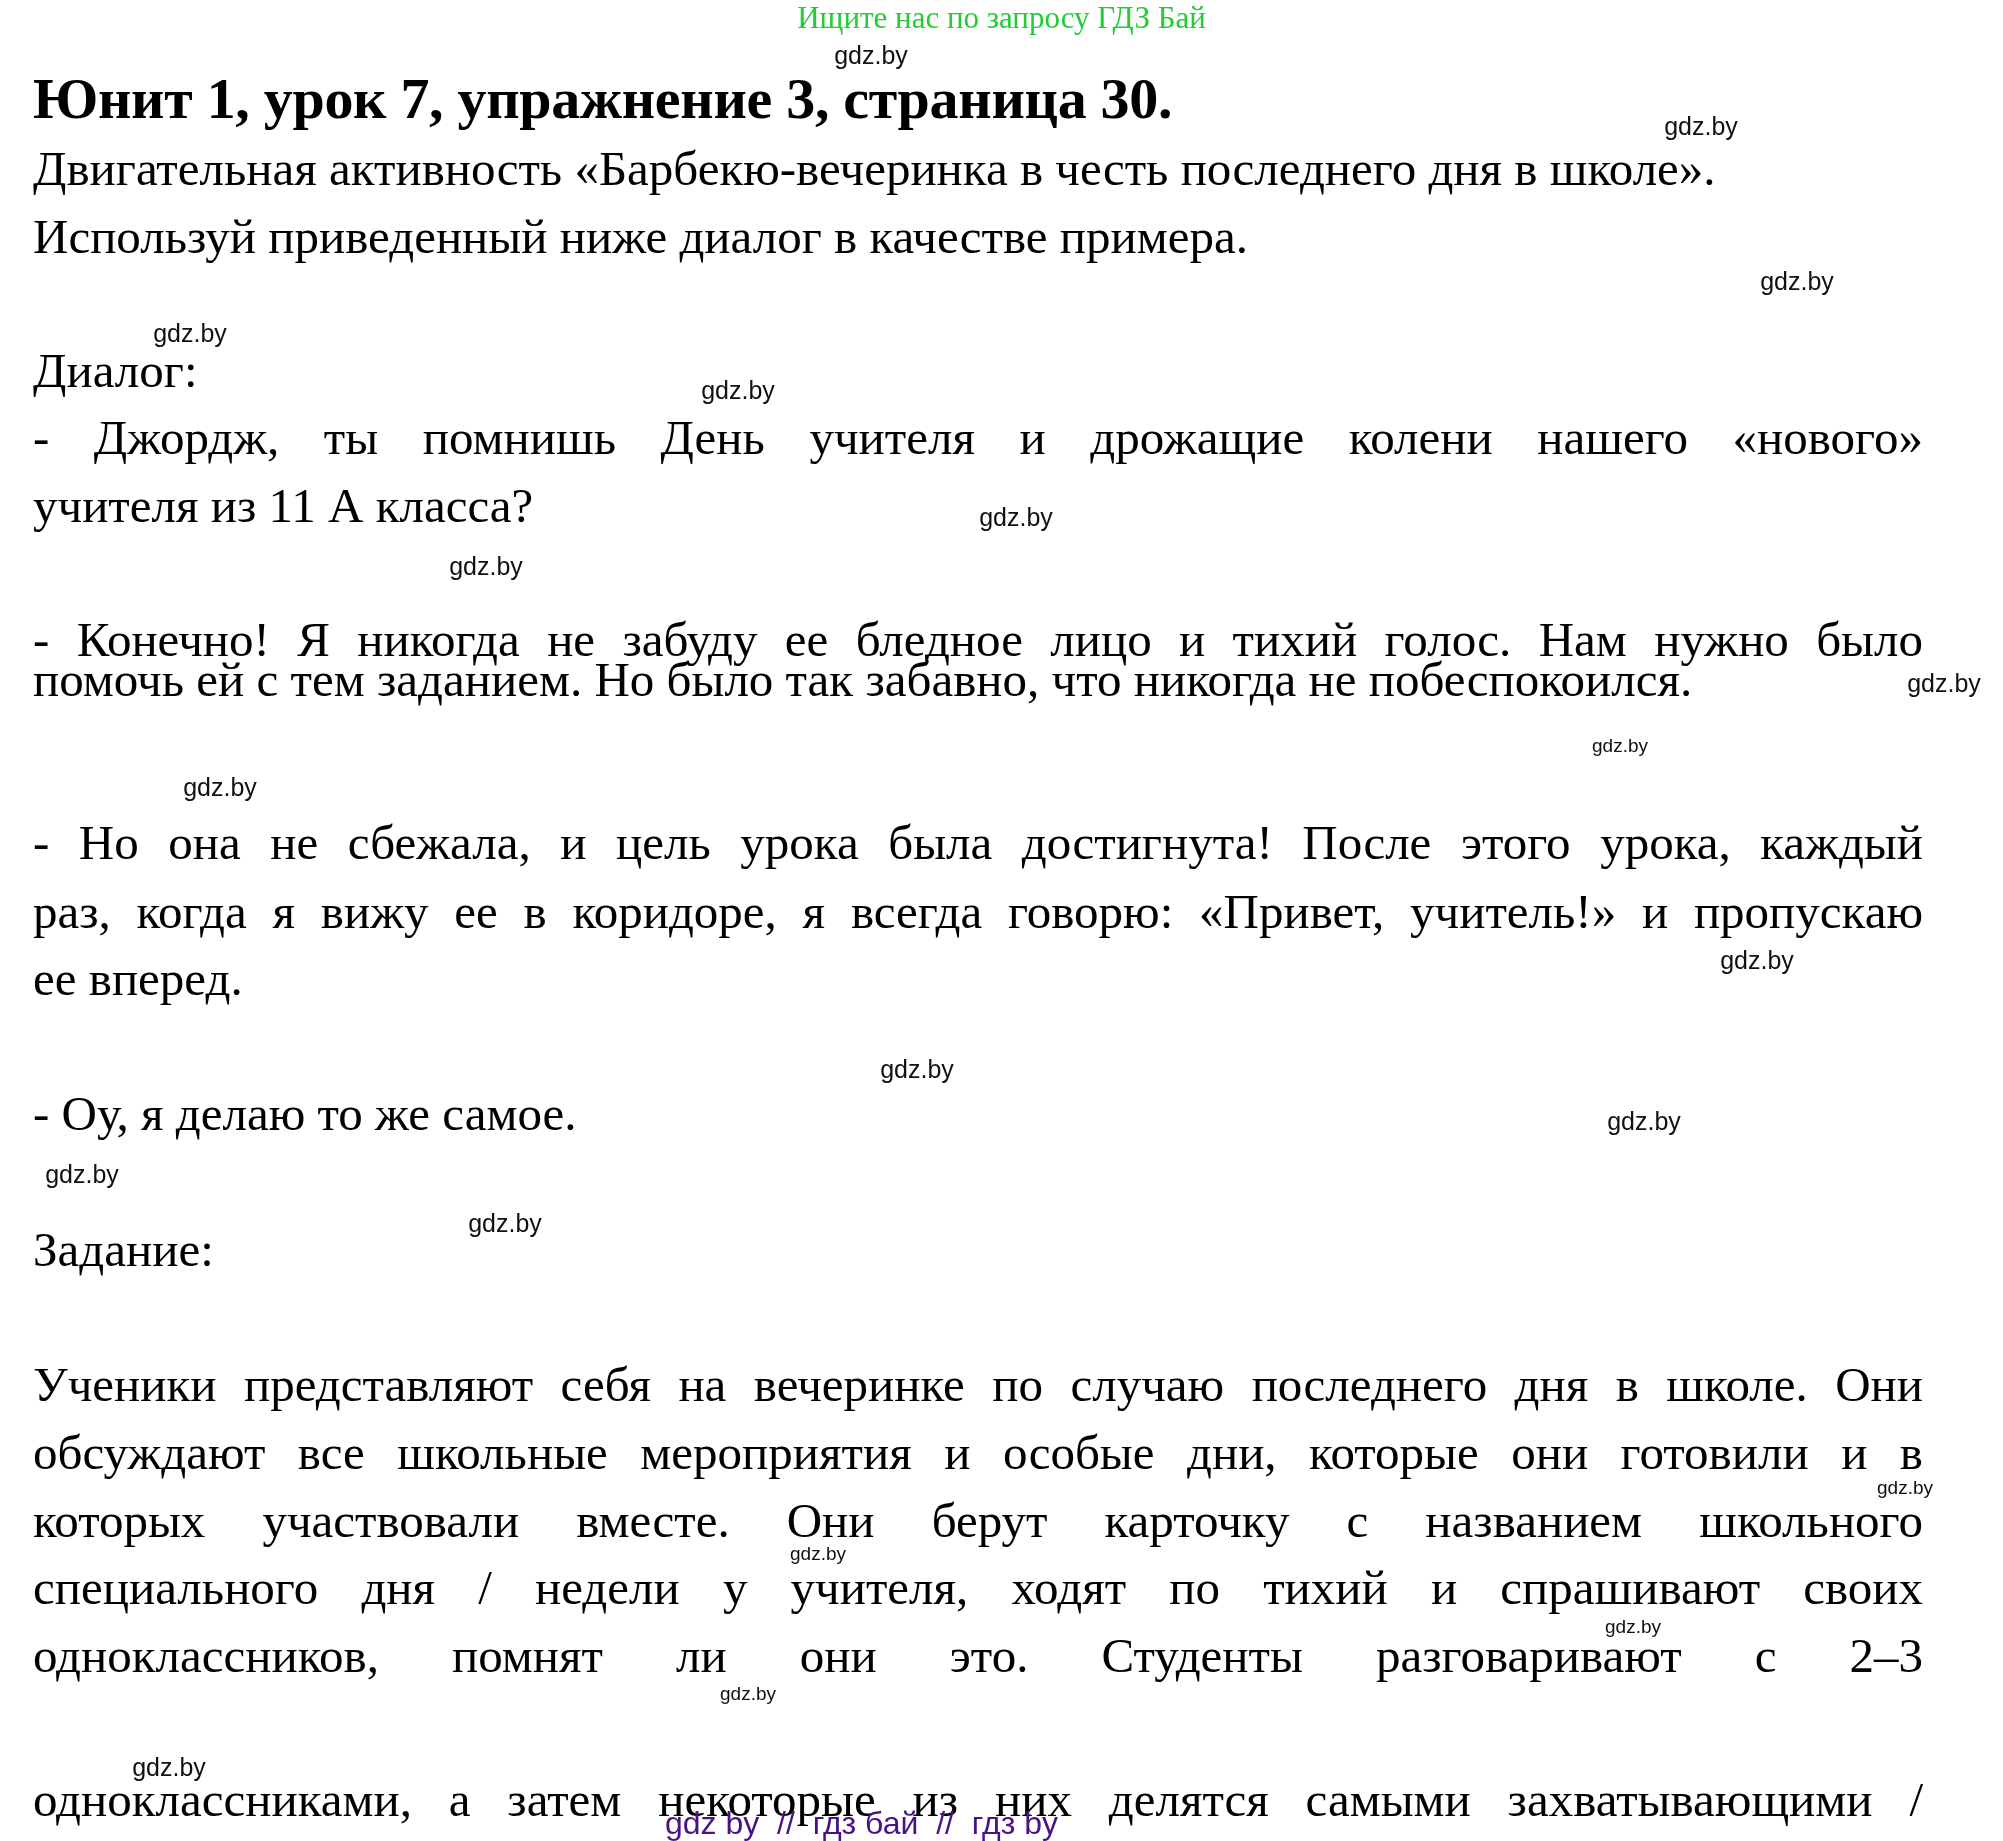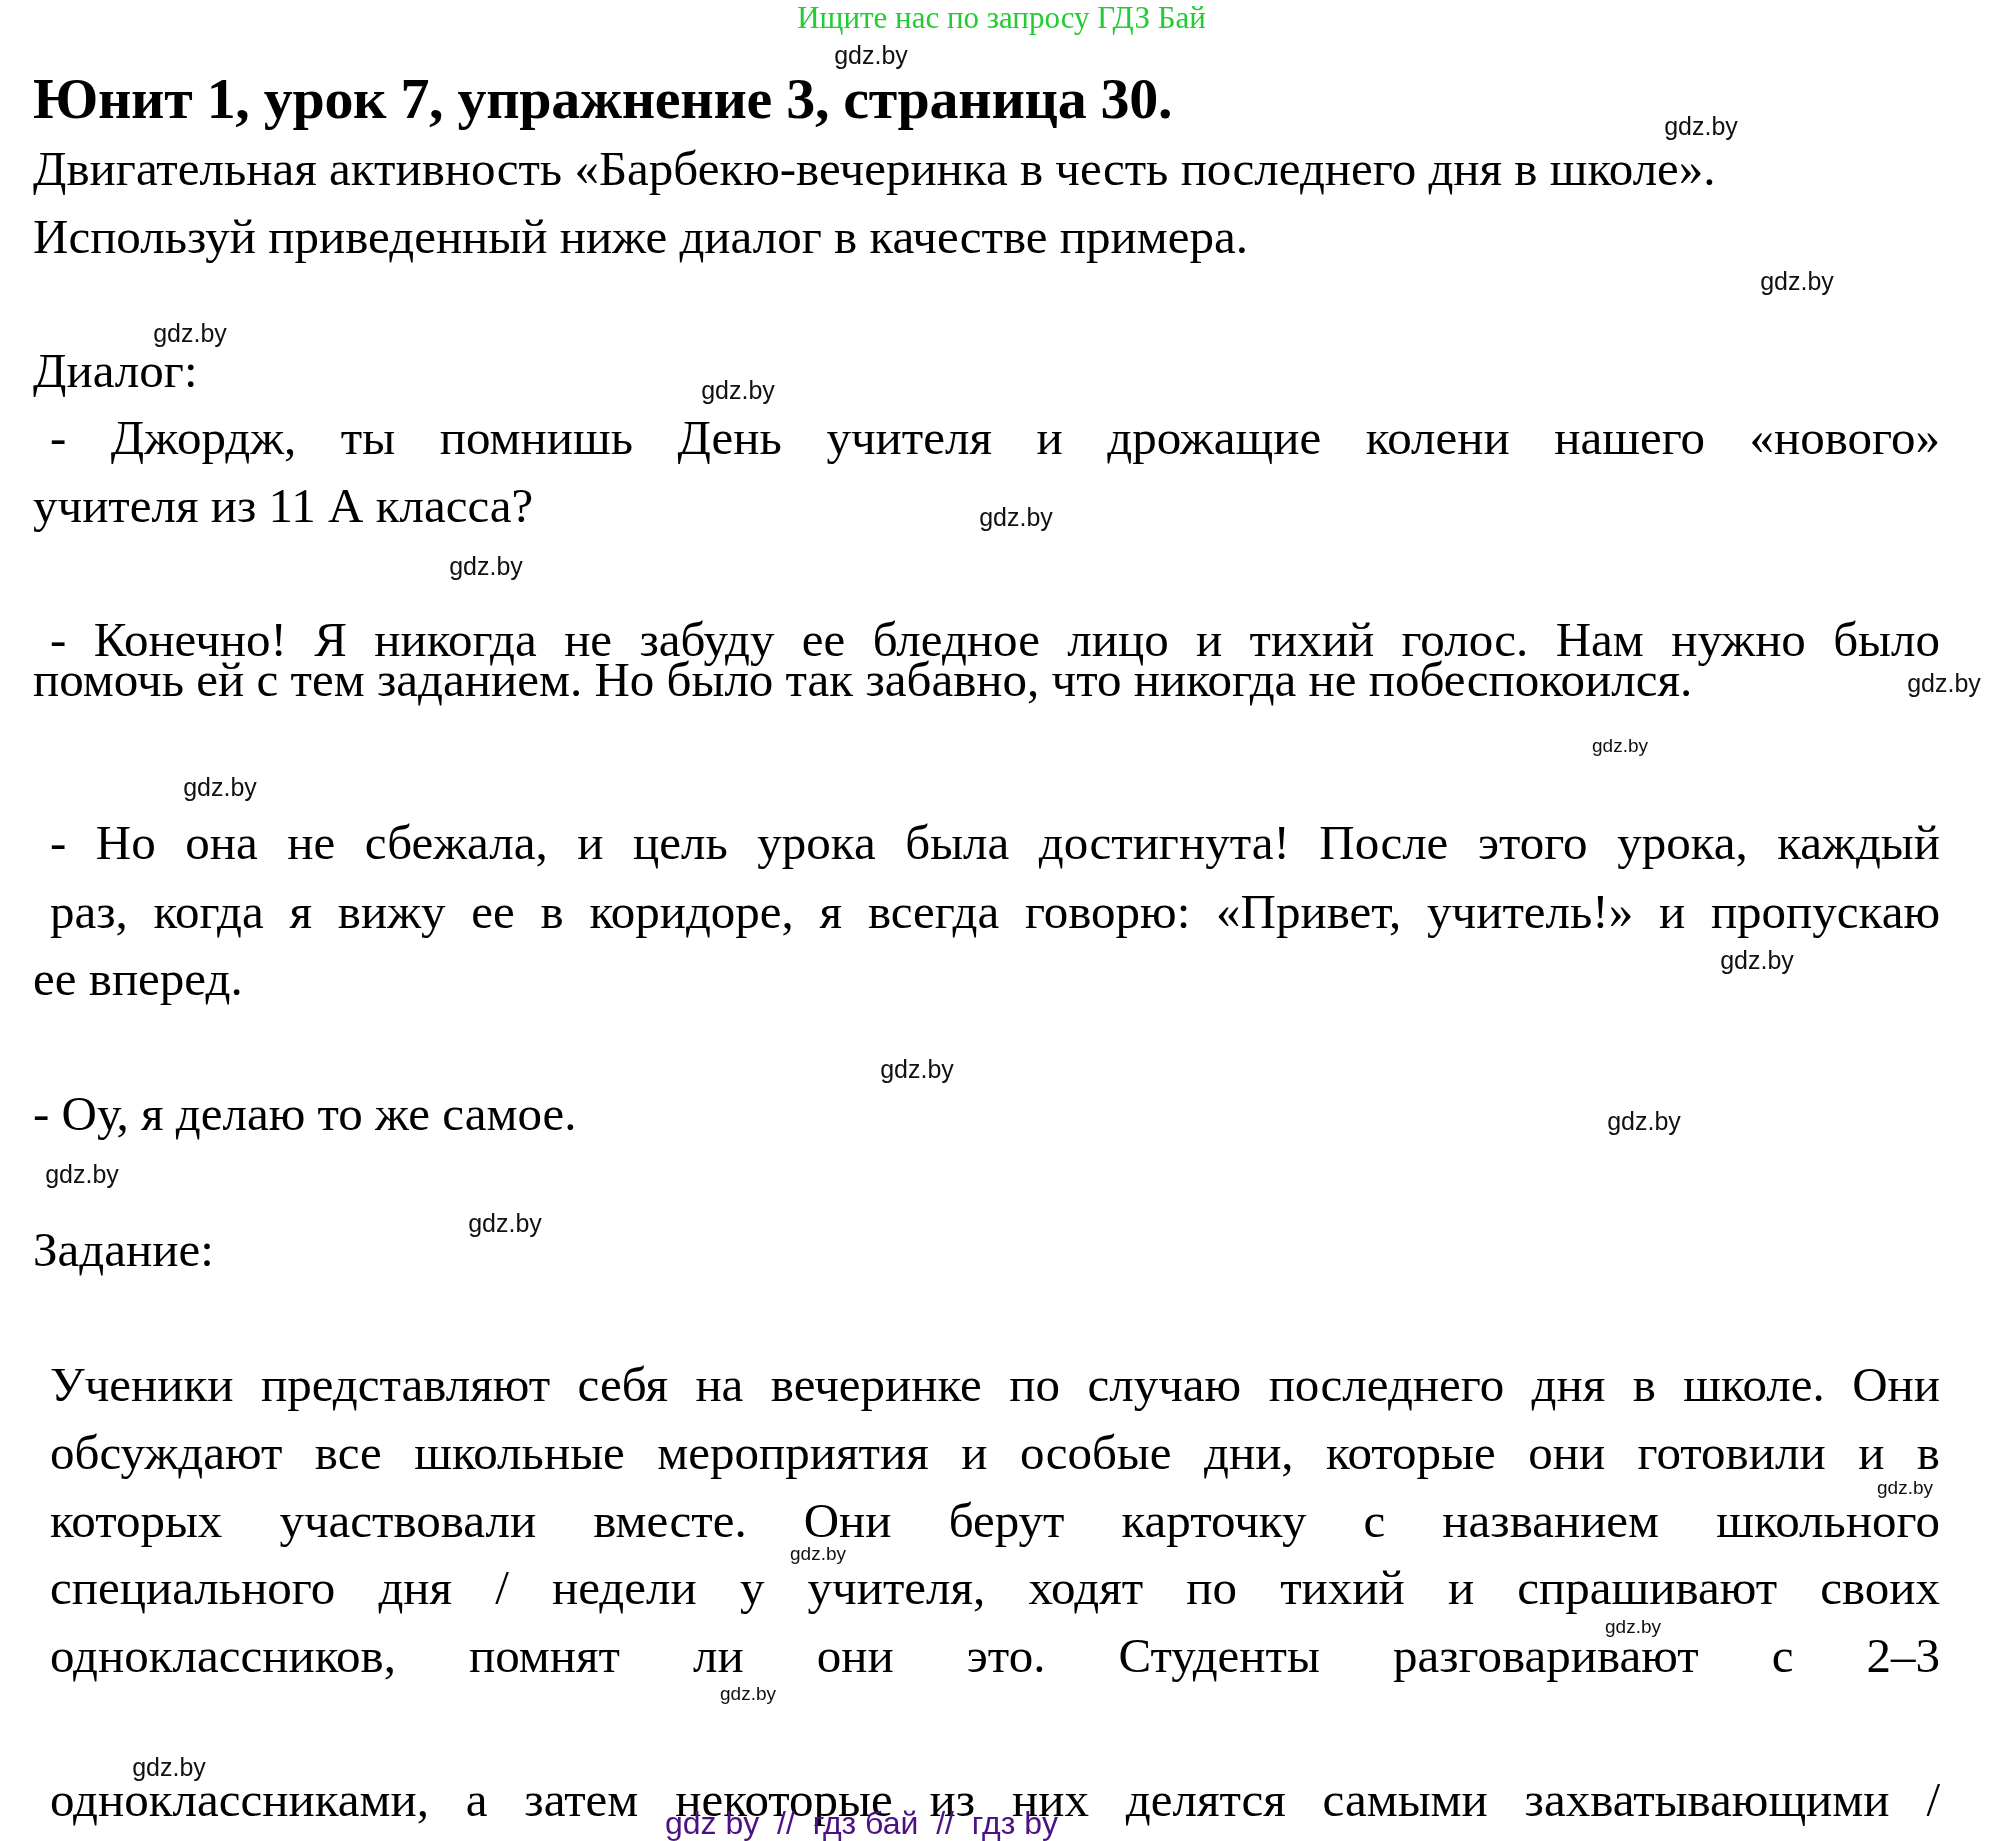--- a/index.html
+++ b/index.html
@@ -41,21 +41,20 @@
       position: absolute;
       left: 33px;
       width: 1890px;
       font-size: 49px;
       line-height: 56px;
       white-space: nowrap;
     }
     .line.justify {
       text-align: justify;
       text-align-last: justify;
-      margin-left: 17px;
     }
     .wm {
       position: absolute;
       font-family: "Liberation Sans", "DejaVu Sans", sans-serif;
       font-size: 25px;
       line-height: 28px;
       color: #111111;
       white-space: nowrap;
       transform: translateX(-50%);
     }

